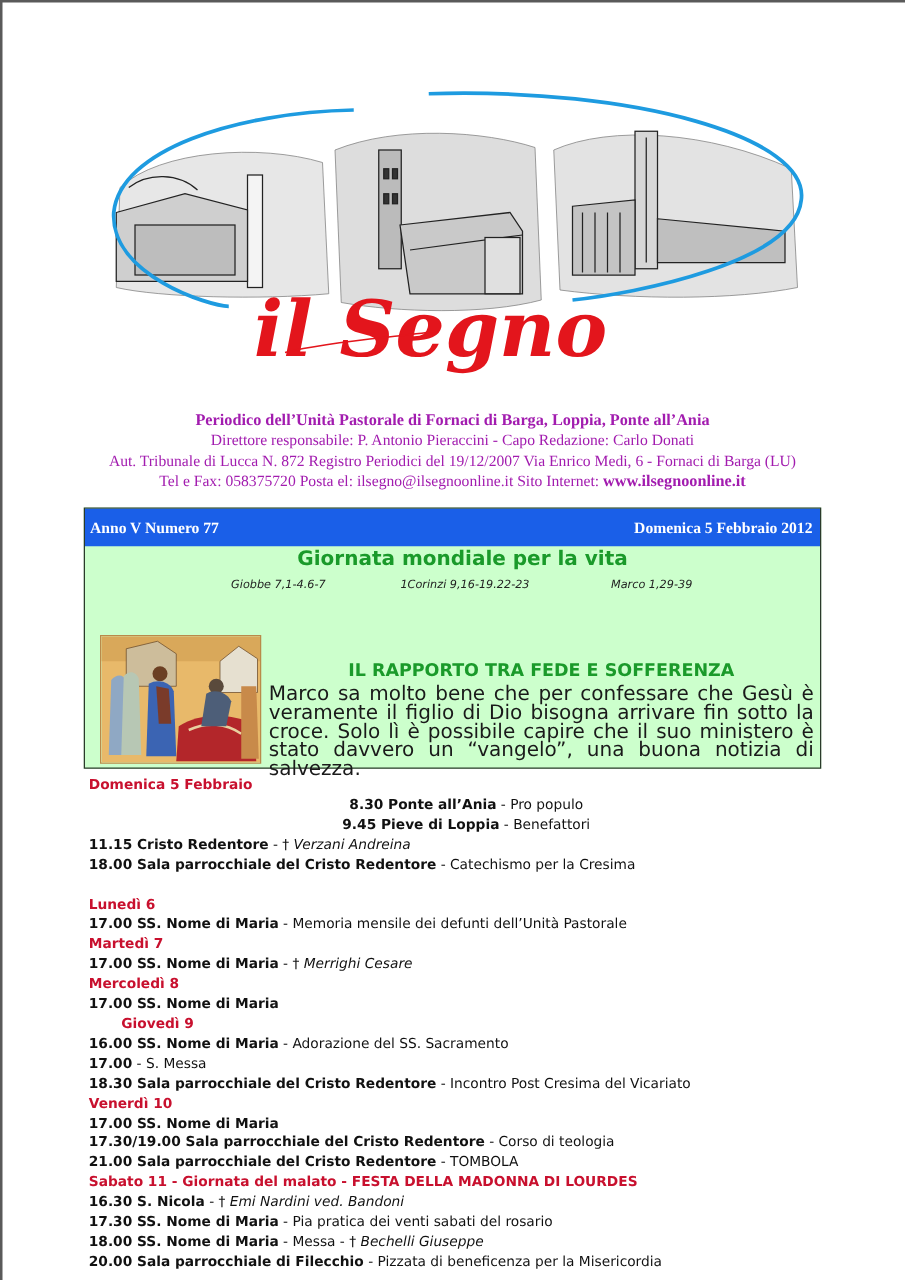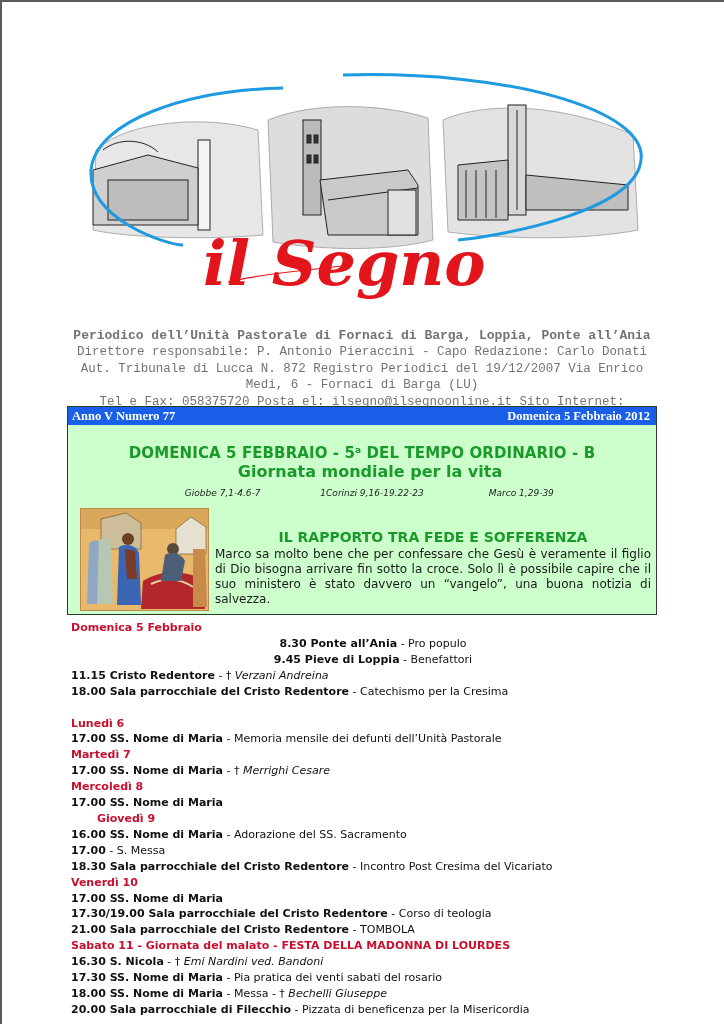--- a/index.html
+++ b/index.html
@@ -7,45 +7,45 @@
   body { position: relative; font-family: "DejaVu Sans", sans-serif; color: #111; }
   .page-frame { position: absolute; left: 0; top: 0; width: 724px; height: 1024px;
     border-top: 2px solid #5a5a5a; border-left: 2px solid #5a5a5a; }
 
   
   .masthead { position: absolute; left: 88px; top: 60px; width: 560px; height: 260px; }
   .masthead svg { position: absolute; left: 0; top: 0; }
 
   
   .pubinfo { position: absolute; left: 60px; top: 327px; width: 604px; text-align: center;
-    font-family: Liberation Mono, monospace; color: #737373; }
+    font-family: Liberation Serif, serif; color: #a21caf; }
   .pubinfo .line1 { font-size: 13px; font-weight: bold; line-height: 17px; }
   .pubinfo .line { font-size: 12.5px; line-height: 16.5px; }
   .pubinfo .site { font-weight: bold; font-size: 13px; text-align: right; }
 
   
   .issue-box { position: absolute; left: 67px; top: 406px; width: 590px; height: 209px;
     border: 1px solid #2b3a2b; background: #ccffcc; }
-  .issue-bar { height: 18px; background: #1a5fe8; color: #ffffff;
+  .issue-bar { height: 30px; background: #1a5fe8; color: #ffffff;
     font-family: "Liberation Serif", serif; font-weight: bold; font-size: 12.5px;
     display: flex; justify-content: space-between; align-items: center; padding: 0 6px 0 4px; }
   .title-main { margin-top: 16px; text-align: center; color: #1a9a2a; font-weight: bold;
     font-size: 15px; line-height: 18px; letter-spacing: 0.1px; }
   .title-main sup { font-size: 9px; vertical-align: 5px; }
   .title-sub { text-align: center; color: #1a9a2a; font-weight: bold; font-size: 16px; line-height: 19px; padding-left: 16px; }
   .readings { display: flex; justify-content: space-around; padding: 0 60px 0 80px; margin-top: 7px;
     font-style: italic; font-size: 9px; color: #222; }
   .readings span { width: 150px; text-align: center; }
 
   .icon-img { position: absolute; left: 12px; top: 101px; width: 129px; height: 103px;
     border: 1px solid #b98a4a; overflow: hidden; }
   .article-head { position: absolute; left: 150px; top: 122px; width: 430px; text-align: center;
     color: #1a9a2a; font-weight: bold; font-size: 14px; }
   .article-body { position: absolute; left: 147px; top: 140px; width: 436px;
-    font-size: 12px; line-height: 15px; color: #1a1a1a; text-align: justify; }
+    font-size: 16px; line-height: 15px; color: #1a1a1a; text-align: justify; }
 
   
   .schedule { position: absolute; left: 71px; top: 620px; width: 600px; font-size: 11px; line-height: 15.9px; }
   .day { color: #c8102e; font-weight: bold; }
   .day .festa { font-weight: bold; }
   .ev { white-space: nowrap; color: #111; }
   .ev .time { font-weight: bold; }
   .ev .place { font-weight: bold; }
   .ev .desc { font-weight: normal; }
   .ev .desc.it { font-style: italic; }
@@ -111,23 +111,20 @@
     <span>Tel e Fax: 058375720 Posta el: ilsegno@ilsegnoonline.it Sito Internet: </span><span class="site">www.ilsegnoonline.it</span>
   </div>
 </div>
 
 <div class="issue-box">
   <div class="issue-bar">
     <span>Anno V Numero 77</span>
     <span>Domenica 5 Febbraio 2012</span>
   </div>
 
-  <div class="title-main">
-    <span>DOMENICA 5 FEBBRAIO - 5</span><sup>a</sup><span> DEL TEMPO ORDINARIO - B</span>
-  </div>
   <div class="title-sub">Giornata mondiale per la vita</div>
 
   <div class="readings">
     <span>Giobbe 7,1-4.6-7</span>
     <span>1Corinzi 9,16-19.22-23</span>
     <span>Marco 1,29-39</span>
   </div>
 
   <div class="icon-img">
     <svg width="129" height="103" viewBox="0 0 129 103">

